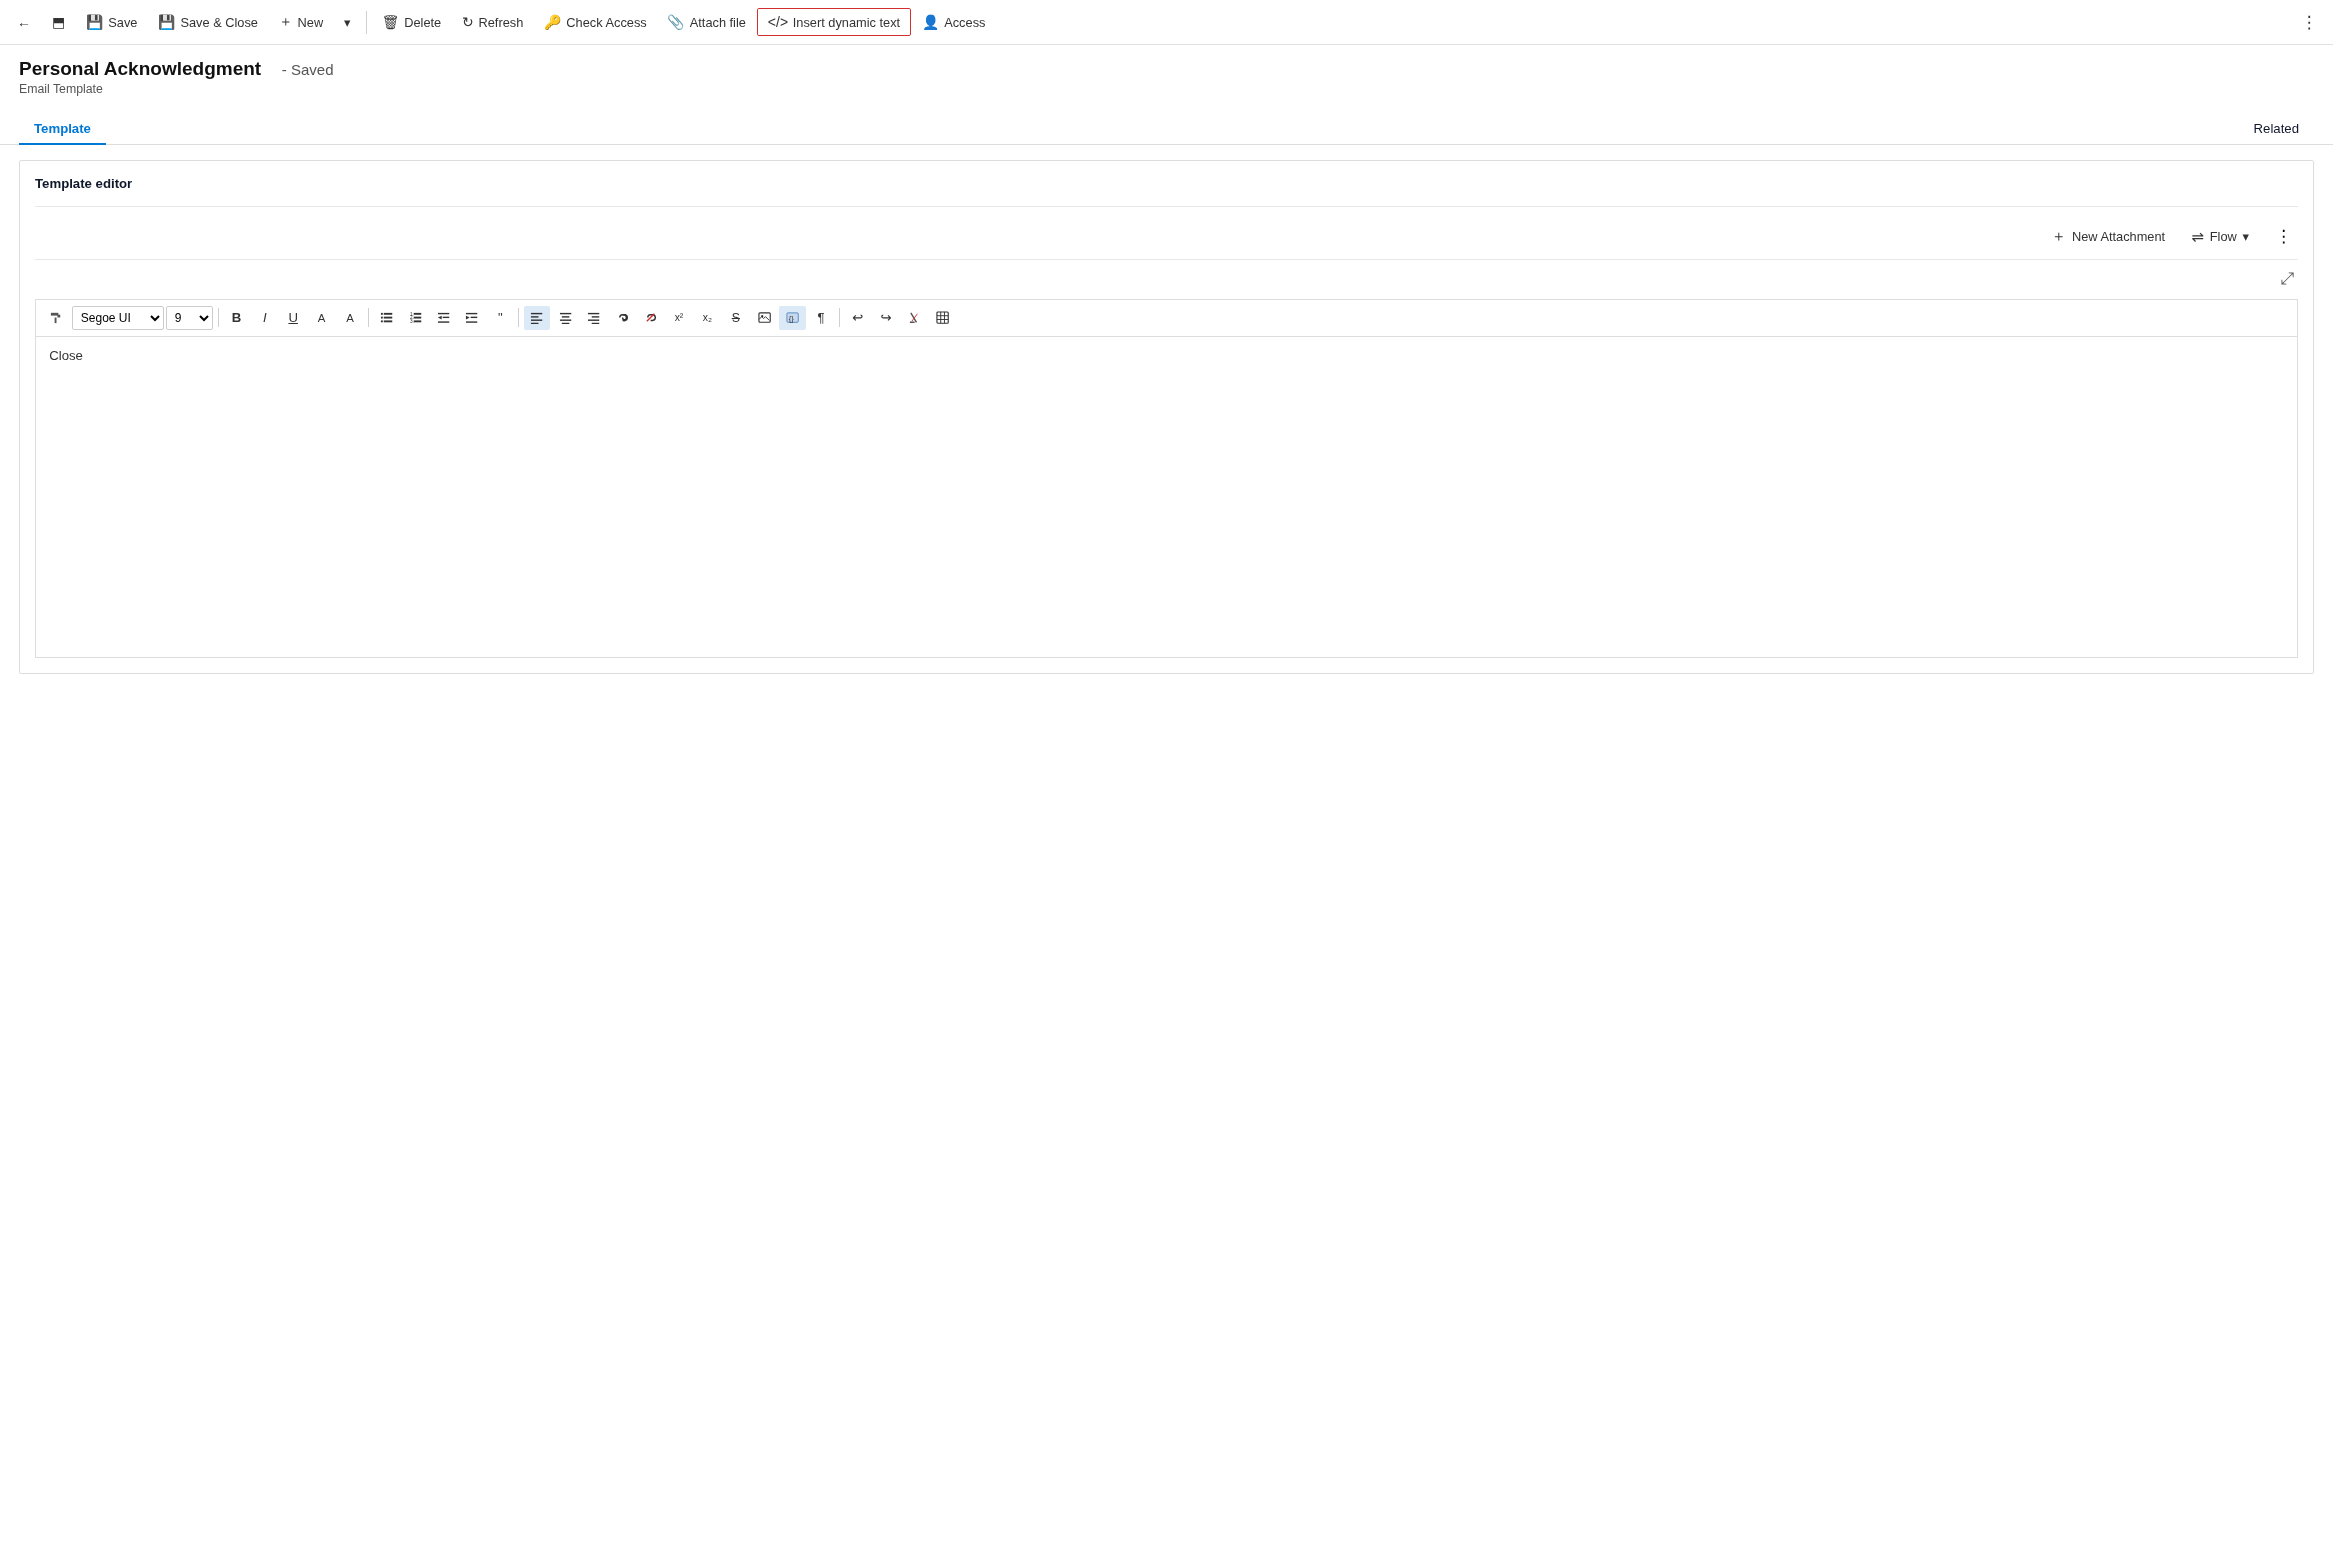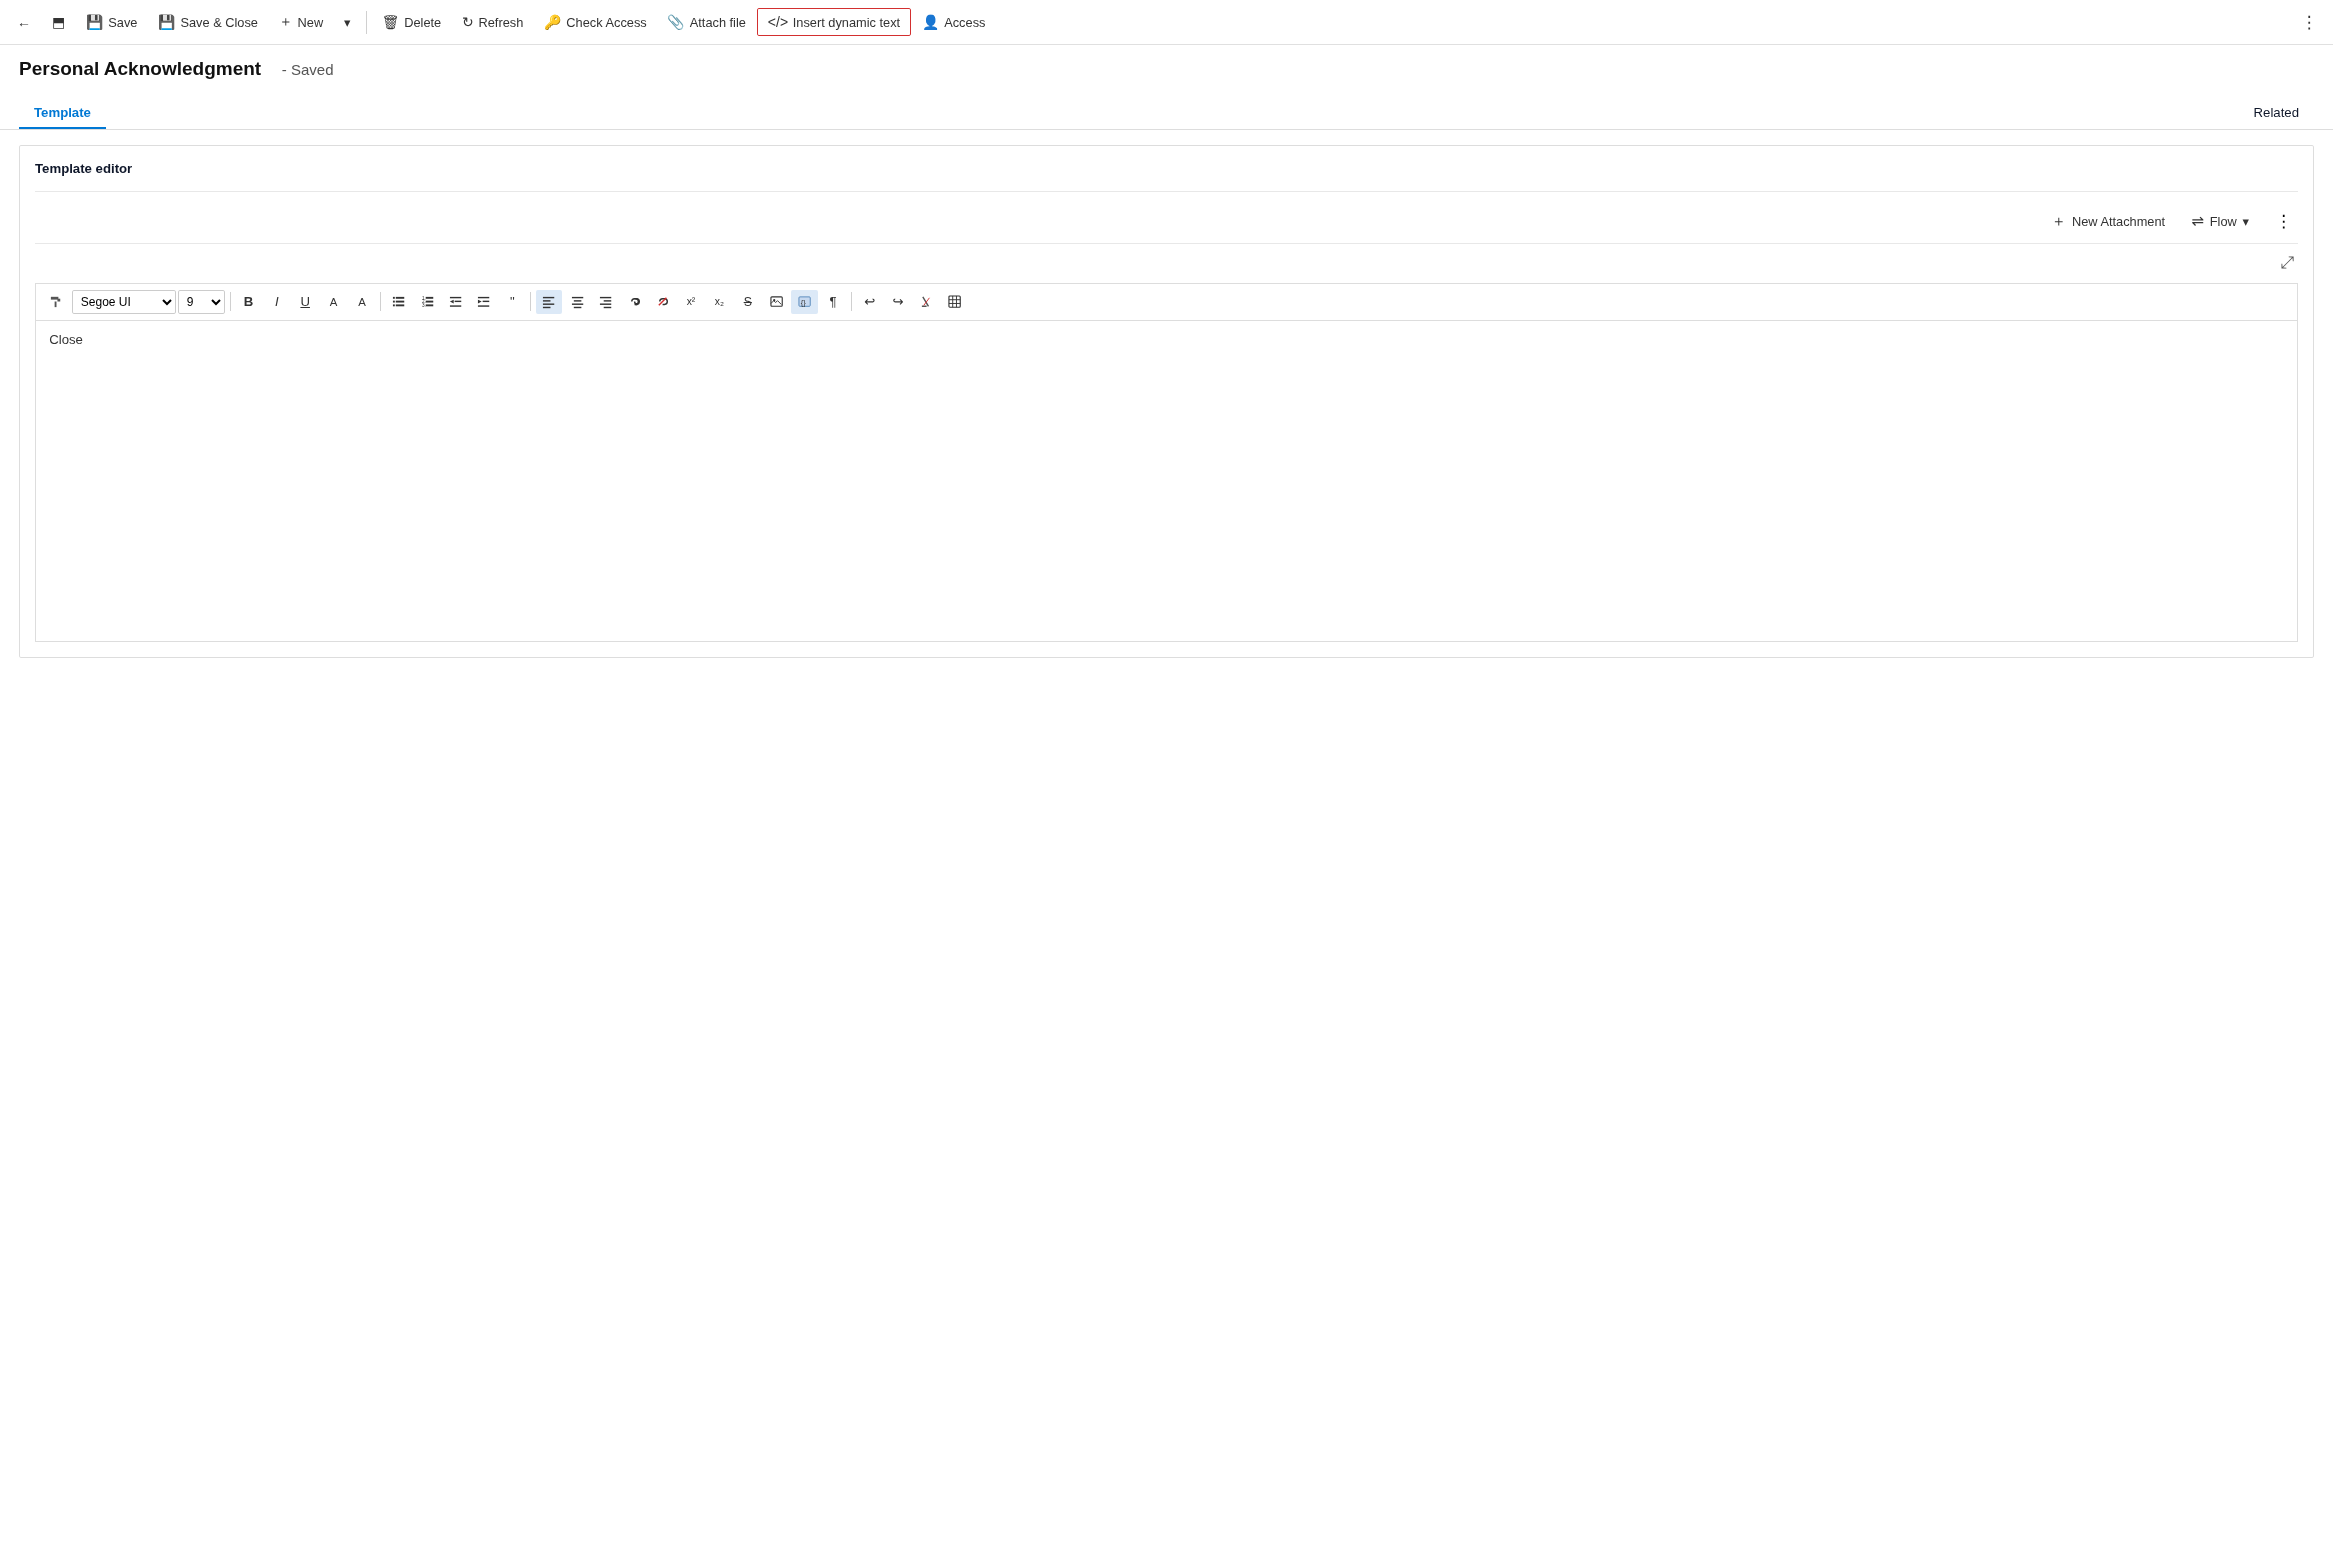--- a/index.html
+++ b/index.html
@@ -308,20 +308,21 @@
   </button>
 
   <button class="more-btn">⋮</button>
 </div>
 
 <div class="page-header">
   <div>
     <span class="page-title">Personal Acknowledgment</span>
     <span class="page-title-saved">- Saved</span>
   </div>
+  <div class="page-subtitle">Email Template</div>
 </div>
 
 <div class="tabs">
   <div class="tab active">Template</div>
   <div class="tab">Related</div>
 </div>
 
 <div class="content-area">
   <div class="editor-card">
     <div class="editor-title">Template editor</div>
@@ -348,21 +349,21 @@
 
     <div class="rte-toolbar">
       <button class="rte-btn">
         <svg width="15" height="15" viewBox="0 0 16 16" fill="none">
             <path d="M2 3h8v3H2z" fill="#555"></path>
             <path d="M9 5h3v3H9z" fill="#555"></path>
             <path d="M7 8v6" stroke="#555" stroke-width="2"></path>
           </svg>
       </button>
 
-      <select class="rte-select" style="width:104px;">
+      <select class="rte-select" style="width:92px;">
         <option>Segoe UI</option>
       </select>
 
       <select class="rte-select" style="width:47px;">
         <option>9</option>
       </select>
 
       <div class="rte-divider"></div>
 
       <button class="rte-btn rte-bold">B</button>

